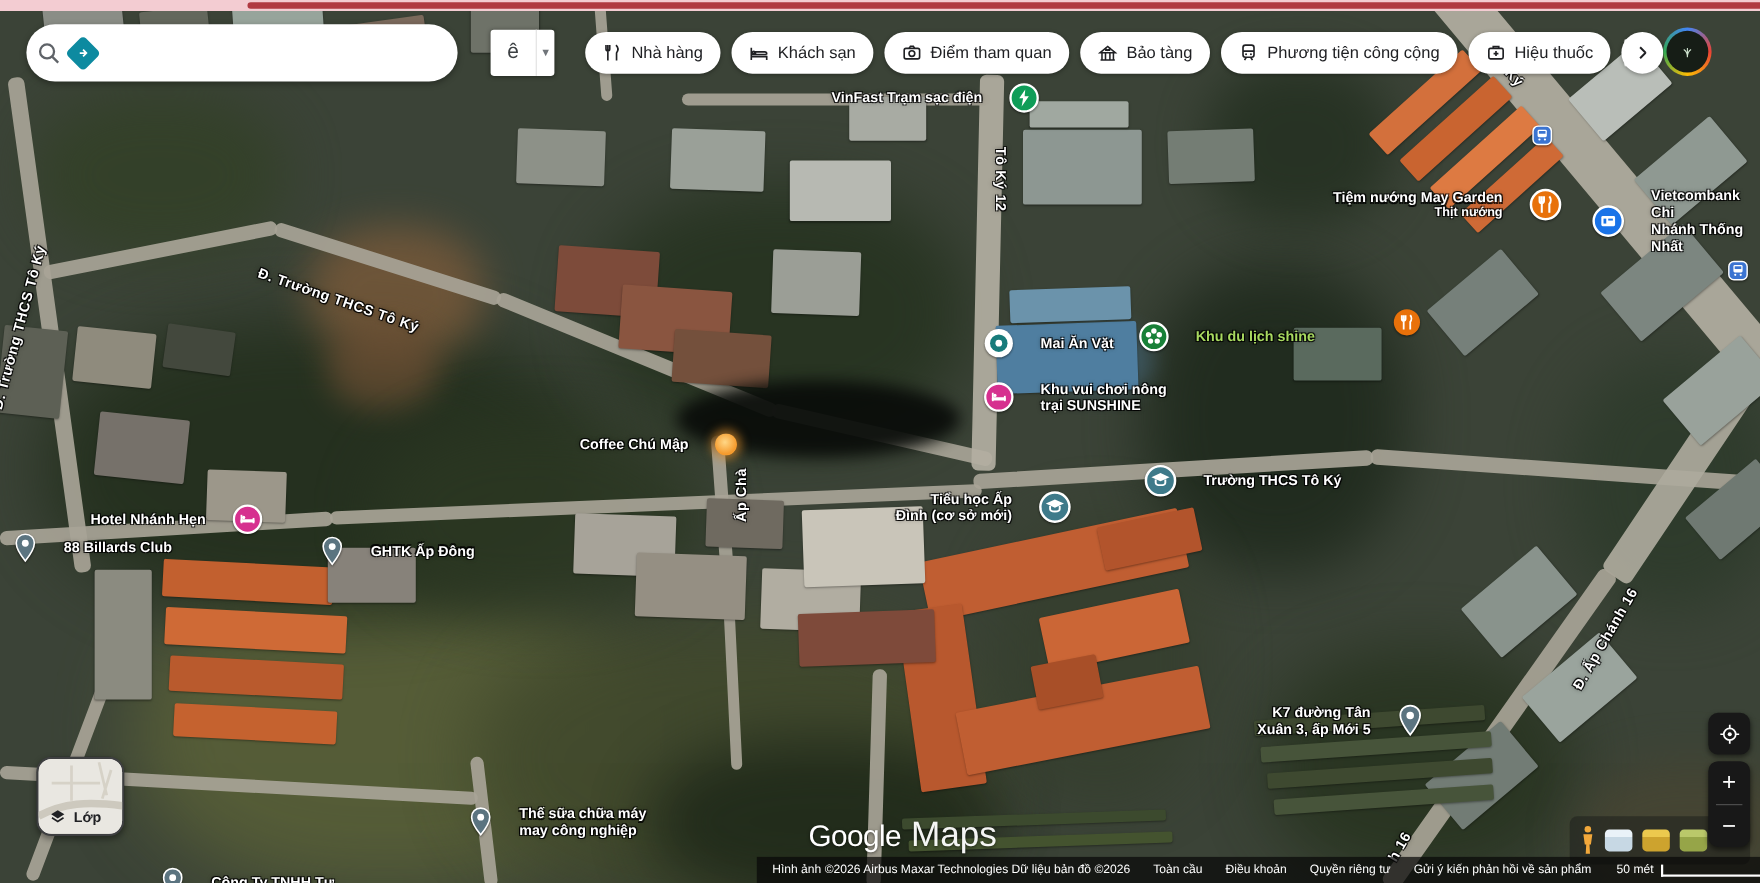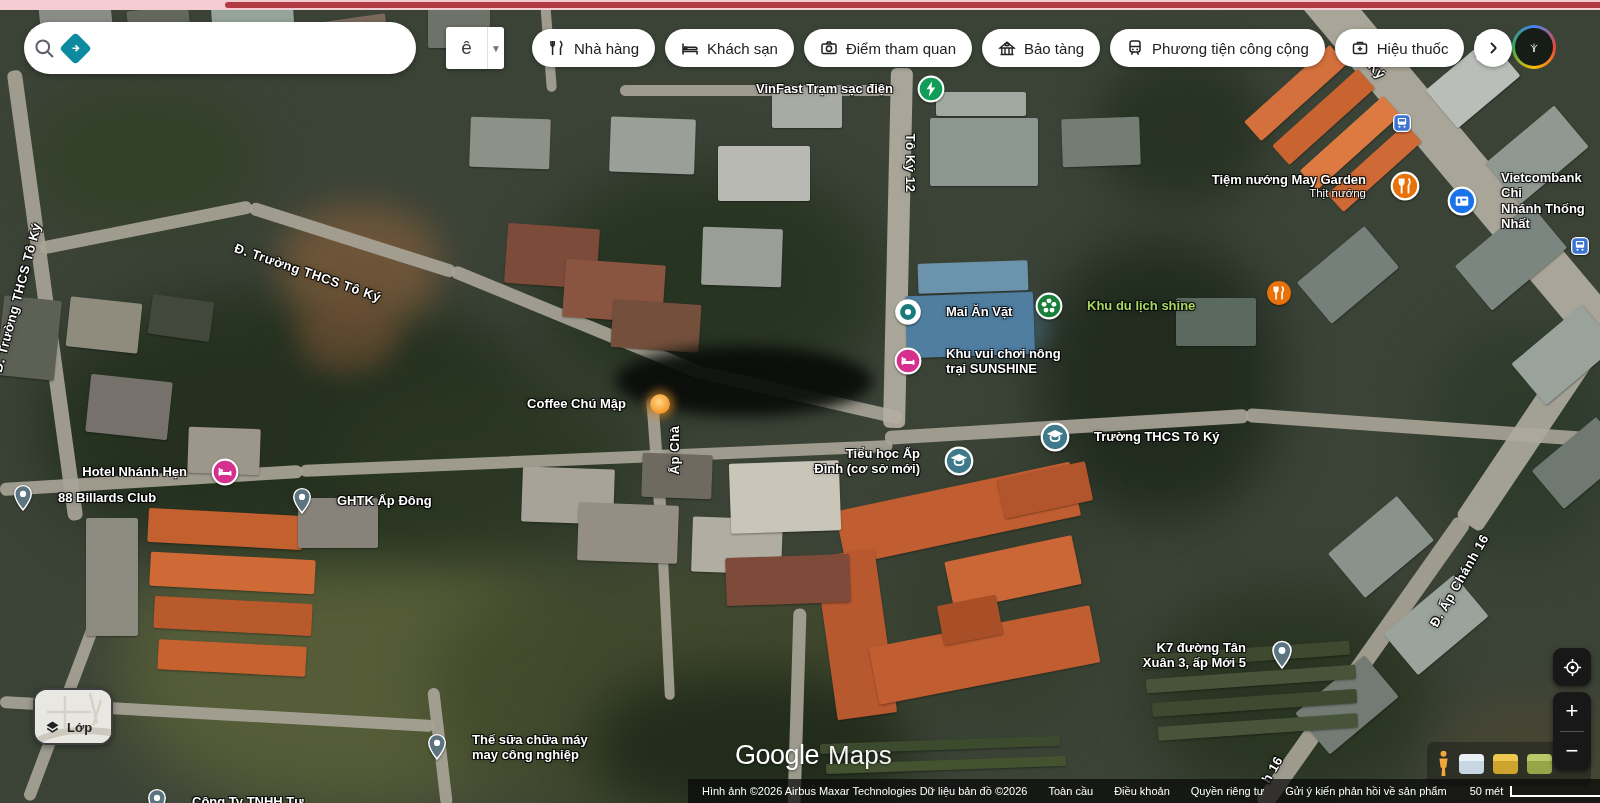--- a/index.html
+++ b/index.html
@@ -8,21 +8,21 @@
   #decor{position:absolute;inset:0;overflow:hidden;z-index:1;}
   .patch{position:absolute;border-radius:45%;}
   .road{position:absolute;border-radius:6px;opacity:.92;}
   .bldg{position:absolute;border-radius:2px;box-shadow:0 1px 2px rgba(0,0,0,.35);}
   
   .street{position:absolute;z-index:3;font-weight:700;font-size:13px;color:#fff;white-space:nowrap;letter-spacing:.6px;
     text-shadow:-1px -1px 0 rgba(0,0,0,.8),1px -1px 0 rgba(0,0,0,.8),-1px 1px 0 rgba(0,0,0,.8),1px 1px 0 rgba(0,0,0,.8),0 0 5px rgba(0,0,0,.6);}
   .poi{position:absolute;display:flex;align-items:center;gap:24px;z-index:4;cursor:pointer;}
   .plabel{font-weight:600;font-size:13px;line-height:1.18;color:#fff;white-space:pre-line;
     text-shadow:-1px -1px 0 rgba(0,0,0,.78),1px -1px 0 rgba(0,0,0,.78),-1px 1px 0 rgba(0,0,0,.78),1px 1px 0 rgba(0,0,0,.78),0 0 4px rgba(0,0,0,.55);}
-  .psub{font-weight:400;font-size:11.5px;}
+  .psub{font-weight:700;font-size:11.5px;}
   .ra{text-align:right;}
   .green{color:#a8d960;}
   .picon{display:block;line-height:0;filter:drop-shadow(0 1px 1px rgba(0,0,0,.5));}
   .coffee-dot{width:20px;height:20px;border-radius:50%;background:radial-gradient(circle at 45% 40%,#ffd786,#f59b2e 65%);box-shadow:0 0 9px 4px rgba(245,155,46,.55);}
   
   #topstrip{position:absolute;left:0;top:0;width:1600px;height:10px;background:#f3ccd2;z-index:12;}
   #topstrip .seg{position:absolute;left:225px;top:2px;right:0;height:6px;background:#b03a42;border-radius:3px 0 0 3px;}
   #searchbox{position:absolute;left:24px;top:22px;width:392px;height:52px;background:#fff;border-radius:26px;z-index:11;
     display:flex;align-items:center;box-shadow:0 2px 6px rgba(0,0,0,.35);}
   #searchbox input{flex:1;border:none;outline:none;background:transparent;font:400 16px "Liberation Sans",sans-serif;color:#5f6368;padding:0 0 0 22px;}
@@ -37,37 +37,37 @@
     font:500 15px "Liberation Sans",sans-serif;color:#202124;box-shadow:0 1px 4px rgba(0,0,0,.35);cursor:pointer;white-space:nowrap;}
   .chip svg{flex:none;}
   #more-btn{width:38px;height:38px;border-radius:50%;background:#fff;border:none;box-shadow:0 1px 4px rgba(0,0,0,.35);display:flex;align-items:center;justify-content:center;cursor:pointer;}
   #chip-frag{position:absolute;left:933px;top:34px;width:22px;height:28px;background:#fff;border-radius:6px;z-index:9;box-shadow:0 1px 3px rgba(0,0,0,.3);}
   #apps-grid{position:absolute;left:1474px;top:33px;width:28px;height:28px;z-index:11;cursor:pointer;
     background:radial-gradient(circle,#fff 2.2px,rgba(255,255,255,0) 2.8px);background-size:10px 10px;background-position:0 0;}
   #avatar{position:absolute;left:1512px;top:25px;width:44px;height:44px;border-radius:50%;z-index:11;cursor:pointer;padding:3px;box-sizing:border-box;
     background:conic-gradient(#4285f4,#ea4335,#fbbc05,#34a853,#4285f4);}
   #avatar .inner{width:100%;height:100%;border-radius:50%;background:#161d16;display:flex;align-items:center;justify-content:center;}
   
-  #layers-btn{position:absolute;left:33px;top:688px;width:80px;height:57px;border-radius:14px;border:2px solid rgba(32,33,36,.85);
+  #layers-btn{position:absolute;left:33px;top:688px;width:80px;height:72px;border-radius:14px;border:2px solid rgba(32,33,36,.85);
     background:#e9e7e1;z-index:9;cursor:pointer;overflow:hidden;box-shadow:0 2px 6px rgba(0,0,0,.4);}
   #layers-btn .mini{position:absolute;inset:0;}
   #layers-btn .lab{position:absolute;left:9px;bottom:7px;display:flex;align-items:center;gap:6px;font:600 13px "Liberation Sans",sans-serif;color:#202124;}
   #loc-btn{position:absolute;left:1553px;top:648px;width:38px;height:38px;border-radius:9px;background:#181818;border:none;z-index:9;cursor:pointer;display:flex;align-items:center;justify-content:center;box-shadow:0 2px 5px rgba(0,0,0,.5);}
   #zoom-ctl{position:absolute;left:1553px;top:692px;width:38px;height:78px;border-radius:9px;background:#181818;z-index:9;display:flex;flex-direction:column;box-shadow:0 2px 5px rgba(0,0,0,.5);}
   #zoom-ctl button{flex:1;background:transparent;border:none;color:#fff;font:400 22px "Liberation Sans",sans-serif;cursor:pointer;padding:0;}
   #zoom-ctl .div{height:1px;background:rgba(255,255,255,.25);margin:0 7px;}
   #pegman-panel{position:absolute;left:1427px;top:742px;width:164px;height:44px;border-radius:7px;background:rgba(26,28,26,.5);z-index:7;
     display:flex;align-items:center;gap:9px;padding:0 10px;box-sizing:border-box;}
   .cube{width:25px;height:20px;border-radius:4px;cursor:pointer;}
   .dots3{display:flex;gap:3px;margin-left:2px;}
   .dots3 i{width:3px;height:3px;border-radius:50%;background:rgba(255,255,255,.35);}
   
   #gm-logo{position:absolute;left:735px;top:740px;z-index:8;color:#fff;text-shadow:0 1px 3px rgba(0,0,0,.6);display:flex;align-items:baseline;gap:9px;cursor:pointer;}
   #gm-logo .g1{font-size:27px;font-weight:500;letter-spacing:-.5px;}
-  #gm-logo .g2{font-size:26px;font-weight:300;opacity:.95;}
+  #gm-logo .g2{font-size:32px;font-weight:300;opacity:.95;}
   #attr-bar{position:absolute;left:688px;right:0;top:779px;height:24px;background:rgba(8,8,8,.72);z-index:8;
     display:flex;align-items:center;gap:21px;padding:0 12px 0 14px;font-size:11px;color:#fff;white-space:nowrap;}
   #attr-bar a{color:#fff;text-decoration:none;cursor:pointer;}
   #scale-wrap{display:flex;align-items:flex-end;gap:7px;margin-left:2px;}
   #scale-bar{width:92px;height:9px;border-bottom:2px solid #fff;border-right:2px solid #fff;border-left:2px solid #fff;}
 </style>
 </head>
 <body>
 
 <div id="page">

